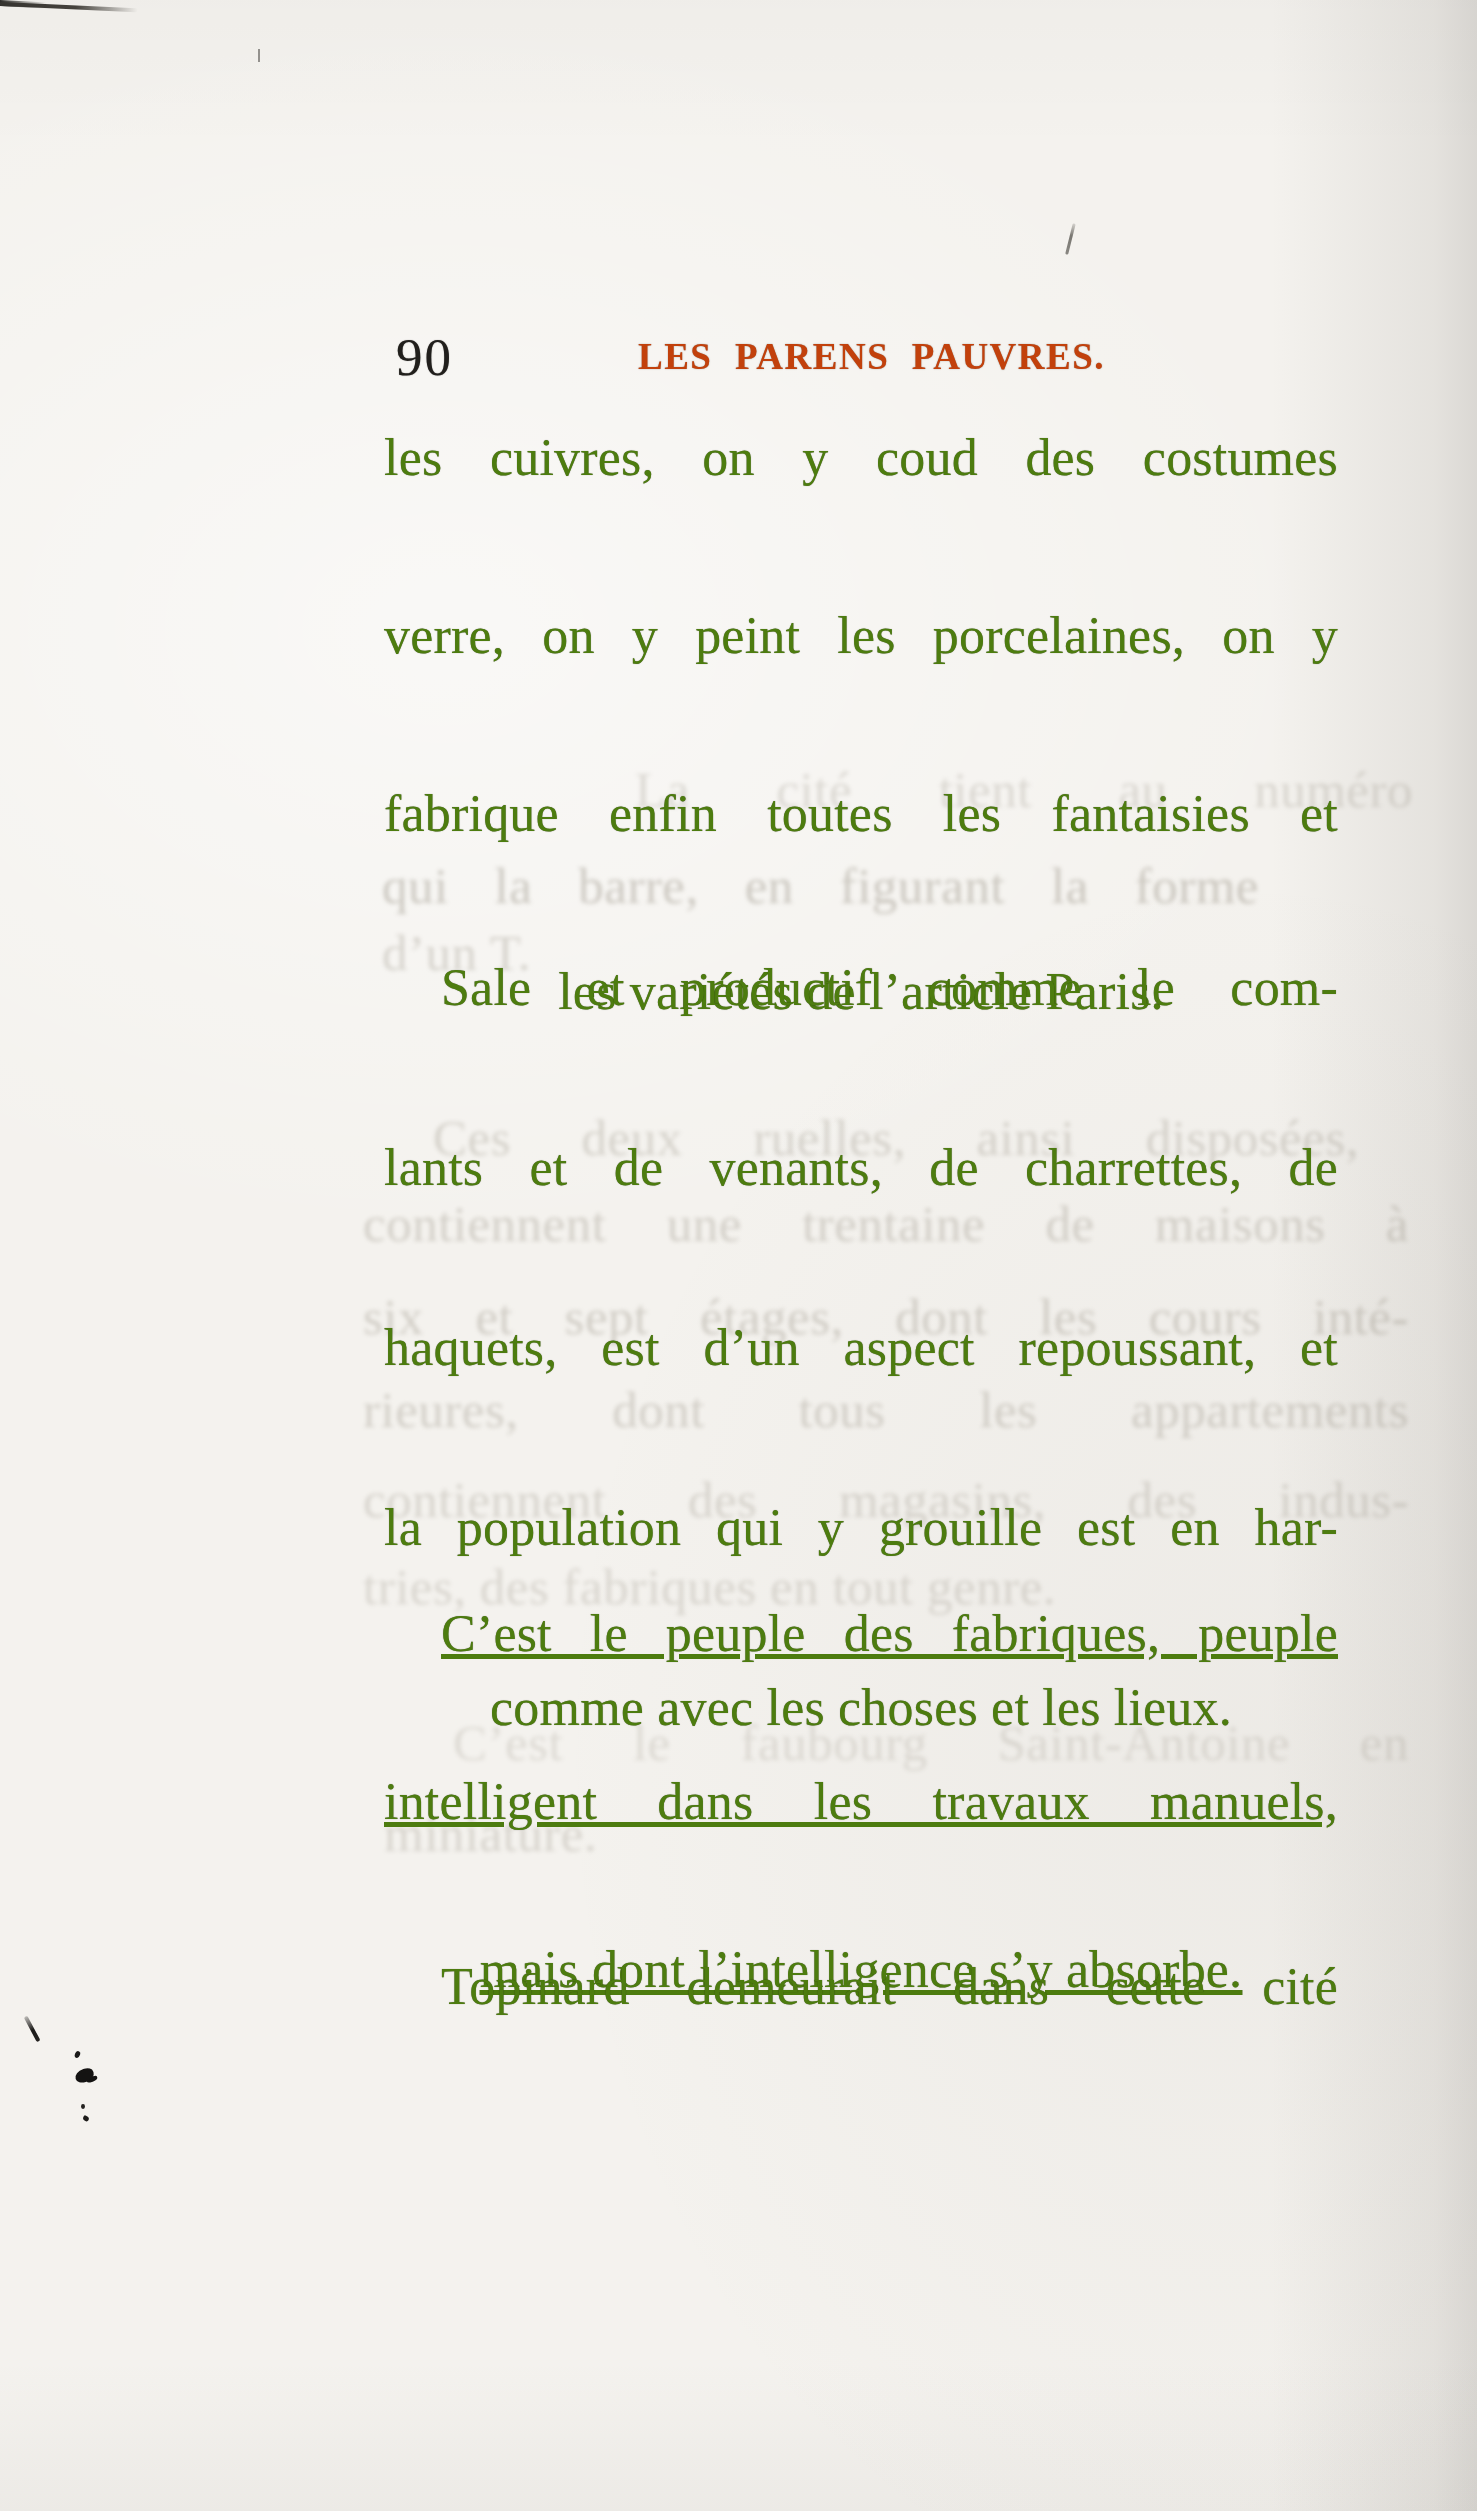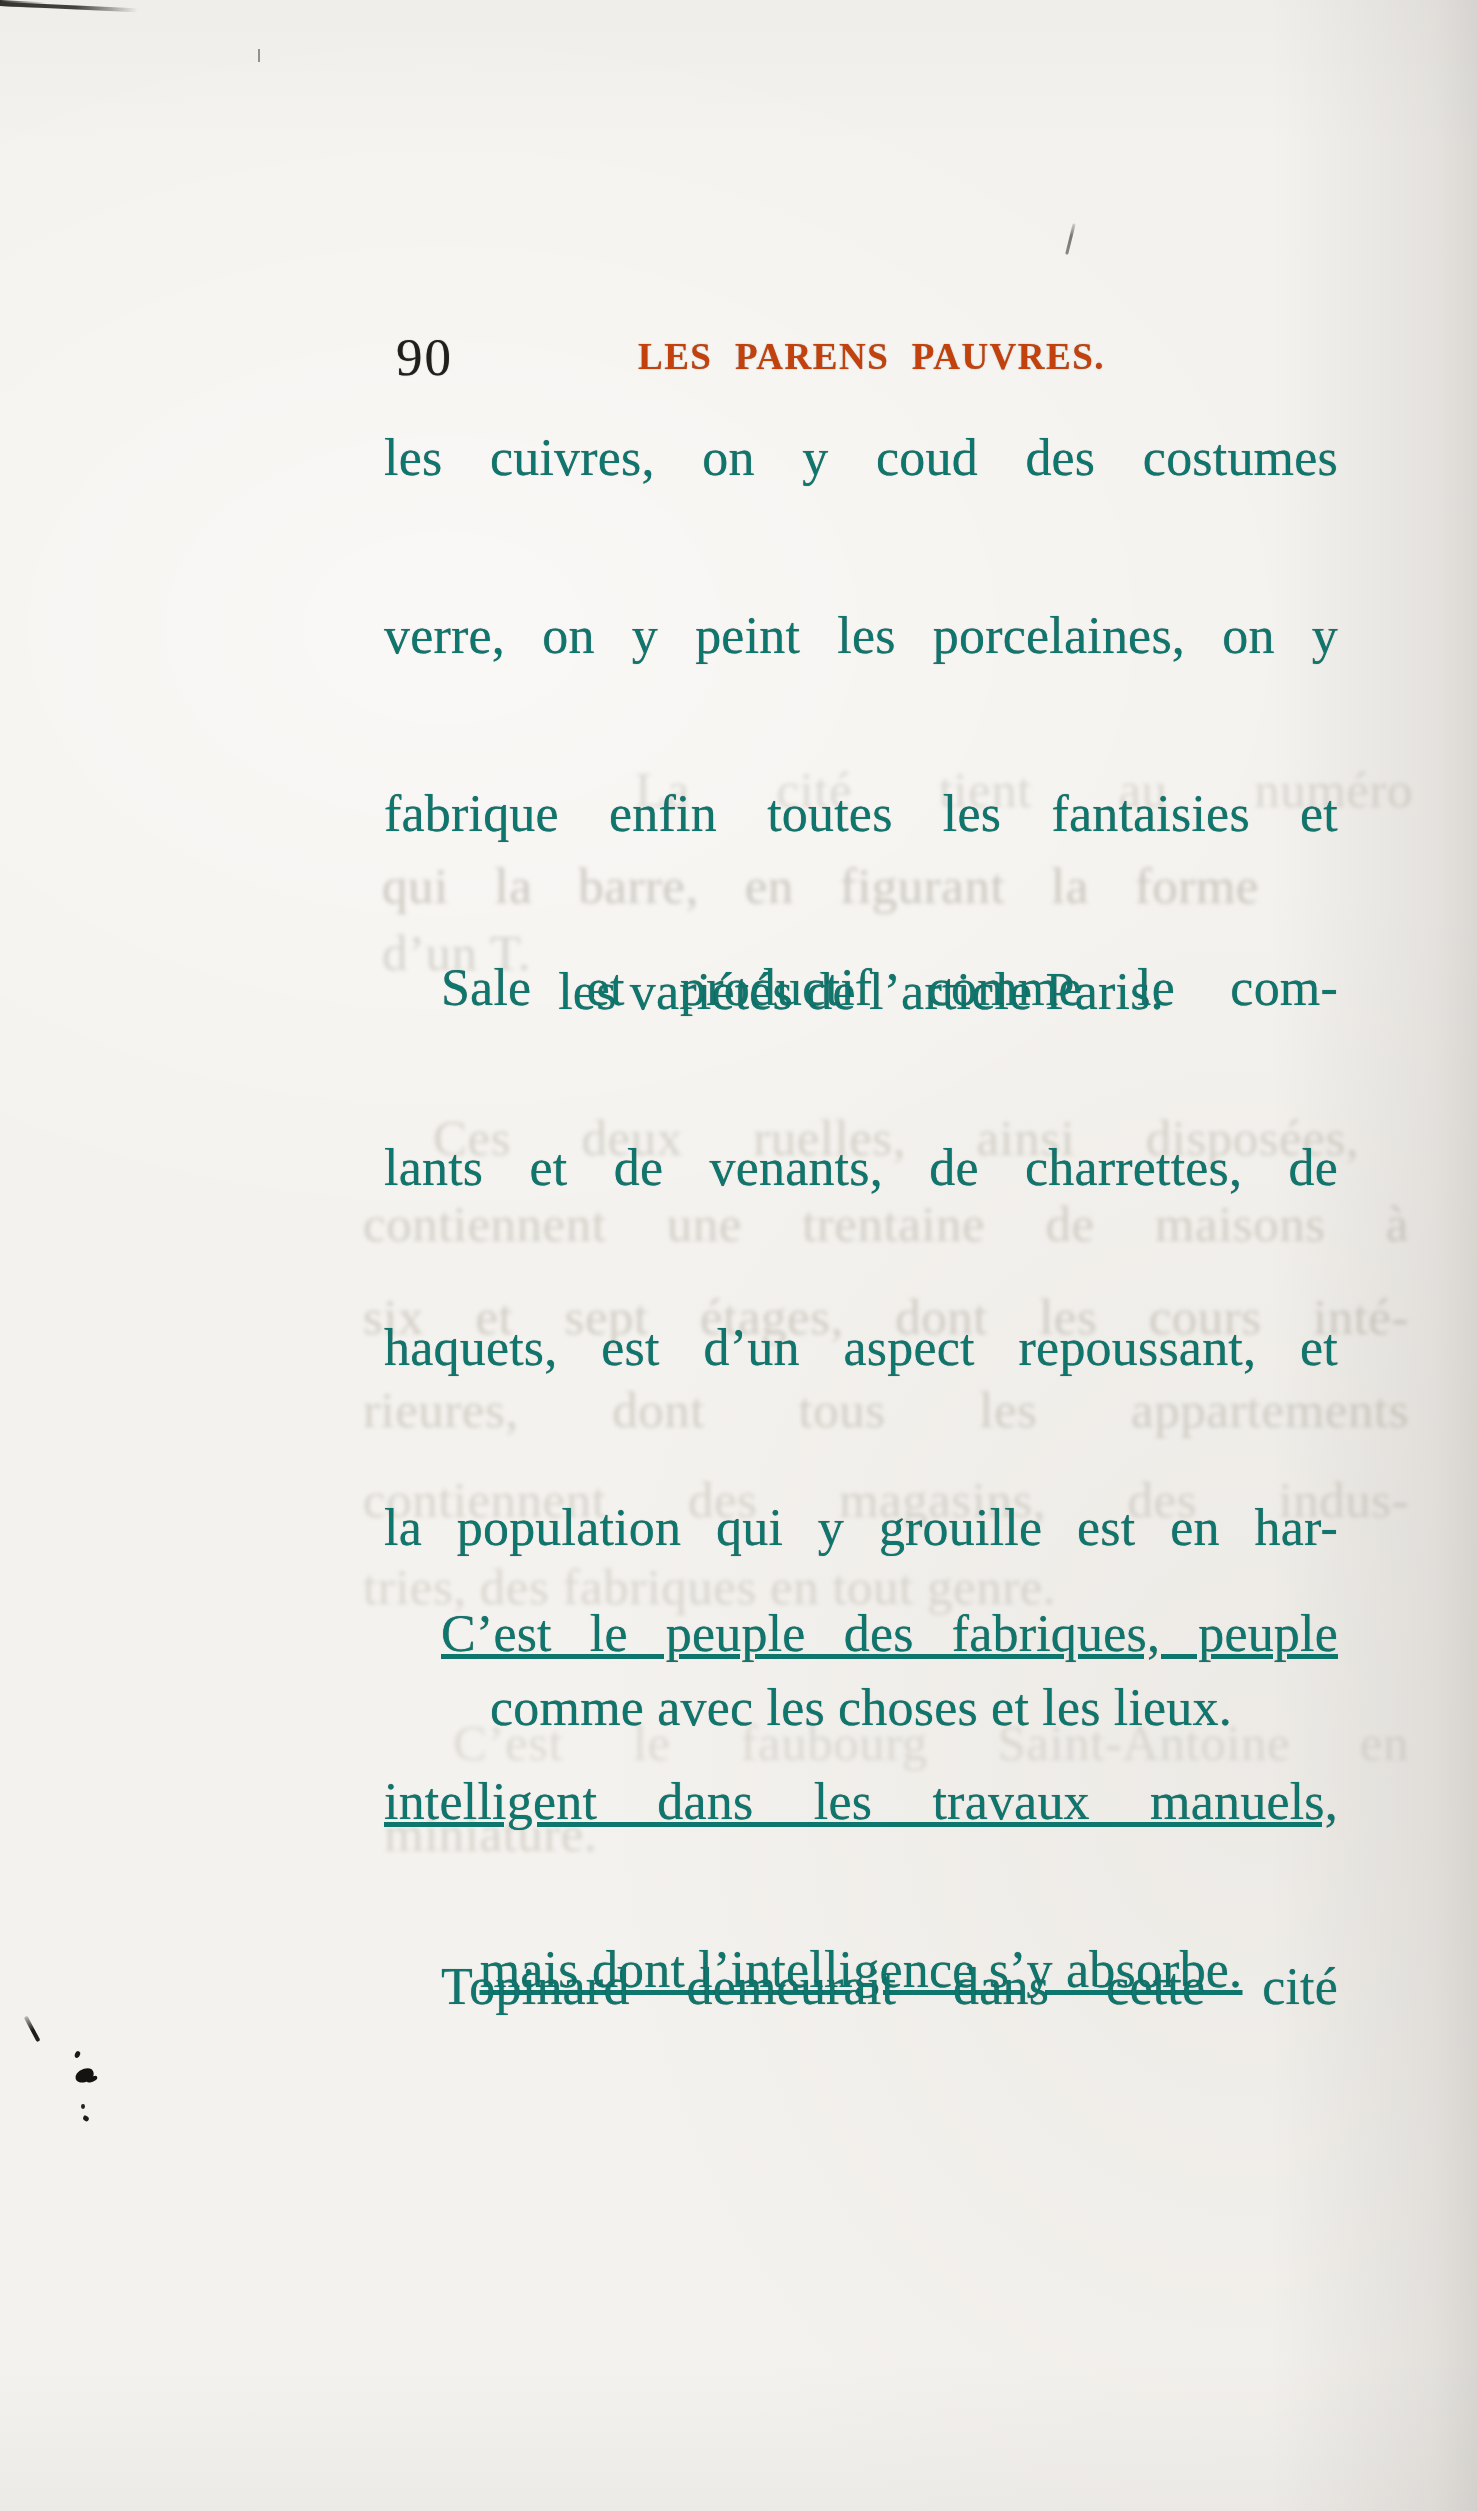--- a/index.html
+++ b/index.html
@@ -63,21 +63,21 @@
     letter-spacing: 1.5px;
     word-spacing: 11.8px;
     white-space: nowrap;
     text-shadow: 0 0 1.2px rgba(46,43,38,0.5);
   }
   .body-text {
     position: absolute;
     left: 384px;
     width: 954px;
     font-size: 52px;
-    color: #0f766e;
+    color: #4d7c0f;
     letter-spacing: 0.2px;
     text-shadow: 0 0 0.8px rgba(25,23,20,0.6);
   }
   .pline { text-align: justify; }
   .pline::after { content: ""; display: inline-block; width: 100%; height: 0; }
   .pline.noj { text-align: center; }
   .pline.noj::after { content: none; }
   .pline.indent { text-indent: 57px; }
   #para-1 { top: 413px;  line-height: 89px; }
   #para-2 { top: 943px;  line-height: 90px; }

